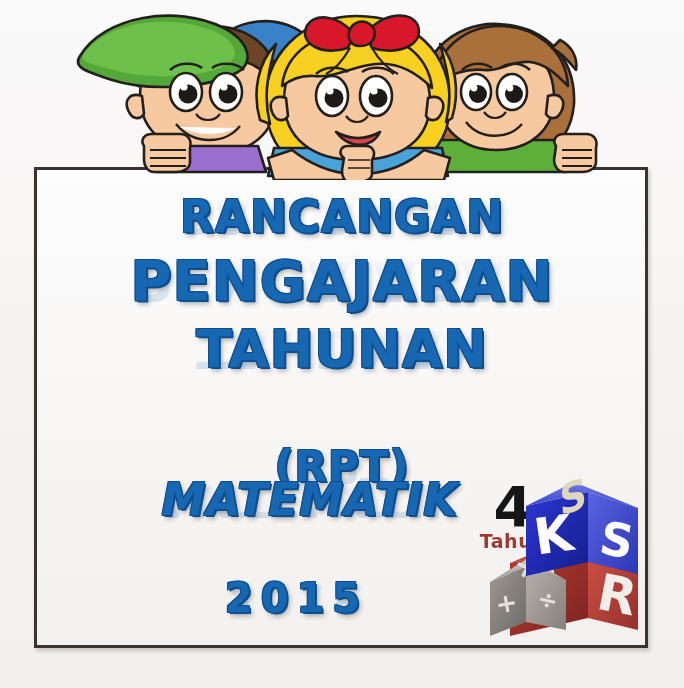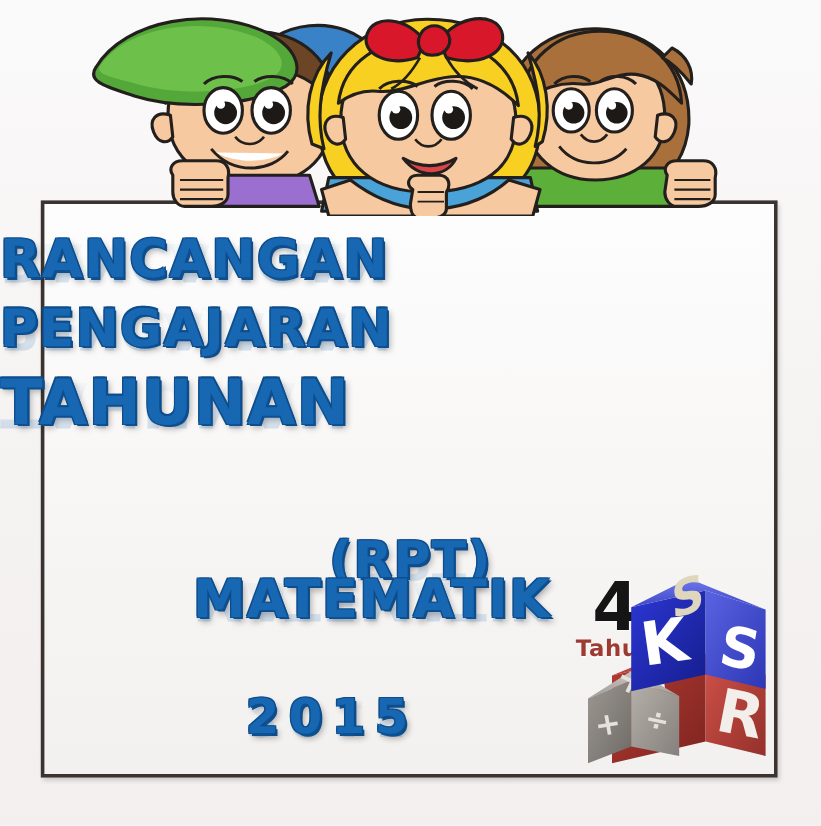--- a/index.html
+++ b/index.html
@@ -23,21 +23,21 @@
     background:linear-gradient(180deg,#fdfdfd 0%,#f7f5f4 60%,#f3f1f0 100%);
     box-shadow:2px 3px 4px rgba(0,0,0,0.18);
   }
 
   
   .kids{position:absolute;left:60px;top:0px;width:580px;height:180px;}
   .kids svg{display:block;}
 
   
   .title-block{
-    position:absolute;left:0;top:195px;width:684px;
+    position:absolute;left:0;top:195px;width:684px;text-align:center;
     pointer-events:none;
   }
   .tline{
     display:block;
     font-family:"DejaVu Sans", sans-serif;
     font-weight:bold;
     color:#1767b2;
     letter-spacing:1px;
     line-height:1.0;
     text-shadow:
@@ -55,30 +55,30 @@
     transform:scaleY(-1);
     transform-origin:top;
     color:#1767b2;
     opacity:0.22;
     text-shadow:none;
     -webkit-mask-image:linear-gradient(to bottom,rgba(0,0,0,0.85),rgba(0,0,0,0));
             mask-image:linear-gradient(to bottom,rgba(0,0,0,0.85),rgba(0,0,0,0));
     pointer-events:none;
   }
   .l1{font-size:44px;}
-  .l2{font-size:43px;margin-top:14px;}
+  .l2{font-size:56px;margin-top:14px;}
   .l3{font-size:52px;margin-top:14px;}
 
   .rpt-block{position:absolute;left:0;top:398px;width:684px;text-align:center;margin-top:48px;}
   .rpt{font-size:42px;}
 
-  .mat-block{position:absolute;left:0;top:478px;width:620px;text-align:center;}
+  .mat-block{position:absolute;left:0;top:478px;width:620px;text-align:center;font-style:italic;}
   .mat{font-size:44px;}
 
-  .year-block{position:absolute;left:0;top:578px;width:553px;text-align:center;}
+  .year-block{position:absolute;left:0;top:578px;width:553px;text-align:center;padding-left:20px;}
   .year{
     font-size:40px;letter-spacing:8px;
   }
 
   
   .four-wrap{position:absolute;left:478px;top:482px;width:70px;text-align:center;}
   .four{
     font-family:"DejaVu Sans", sans-serif;font-weight:bold;font-size:56px;
     color:#151515;line-height:0.9;display:block;
     text-shadow:1px 1px 1px rgba(255,255,255,0.6);

